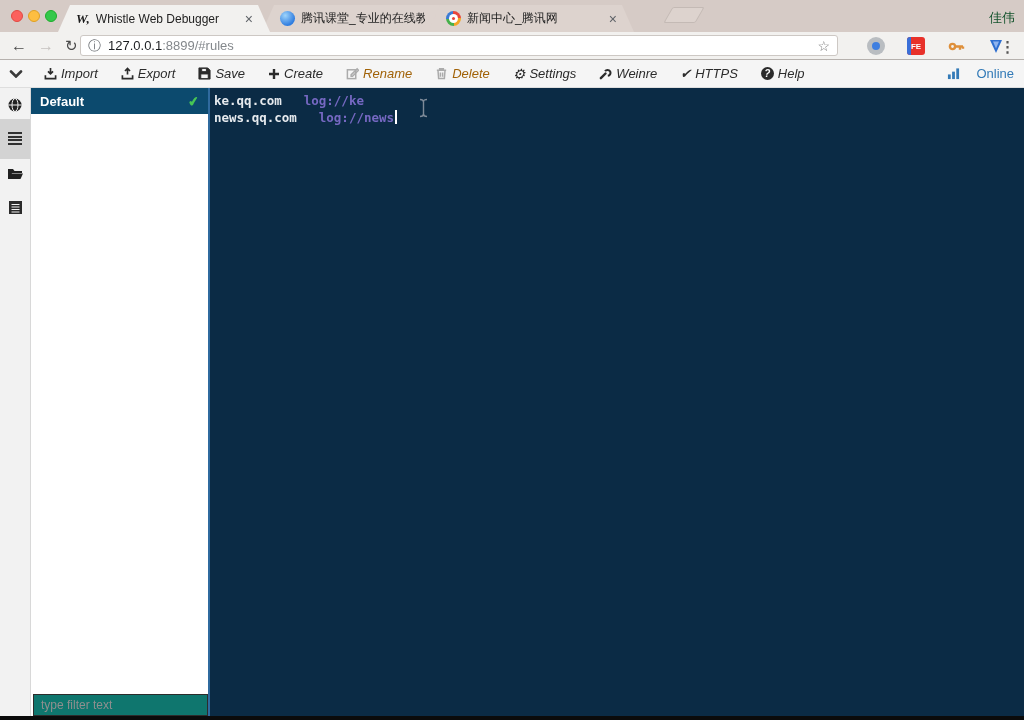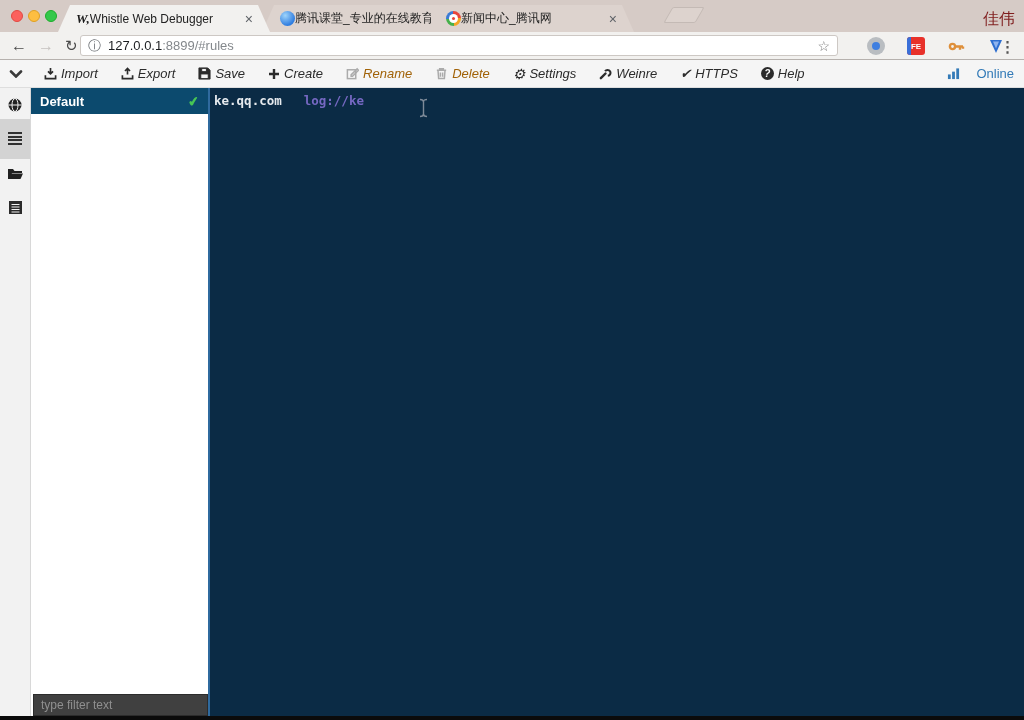--- a/index.html
+++ b/index.html
@@ -9,25 +9,25 @@
   
   .tabstrip { height:32px; background:#d6cbc6; position:relative; }
   .tl { position:absolute; top:10px; width:12px; height:12px; border-radius:50%; }
   .tl.red { left:11px; background:#fc615d; border:1px solid #e14942; }
   .tl.yellow { left:28px; background:#fdbe41; border:1px solid #dfa023; }
   .tl.green { left:45px; background:#34c84a; border:1px solid #1dad2b; }
   .tab { position:absolute; top:5px; height:27px; display:flex; align-items:center; padding:0 17px 0 18px;
          clip-path:polygon(12px 0, calc(100% - 12px) 0, 100% 100%, 0 100%); font-size:12px; color:#222; }
   .tab.active { background:#f2f1ef; z-index:3; }
   .tab.inactive { background:#ddd3ce; }
-  .tab .title { white-space:nowrap; overflow:hidden; text-overflow:clip; flex:1; margin:0 0; }
+  .tab .title { white-space:nowrap; overflow:hidden; text-overflow:clip; flex:1; margin:0 6px; }
   .tab .close { color:#5f6368; font-size:14px; line-height:1; margin-left:4px; }
   .newtab { position:absolute; left:668px; top:7px; width:32px; height:16px; background:#ddd3ce;
             transform:skewX(-30deg); border-radius:2px; border:1px solid #c4bab5; }
-  .profile { position:absolute; right:9px; top:9px; font-size:16px; color:#7f1d1d; }
+  .profile { position:absolute; right:9px; top:9px; font-size:13px; color:#14532d; }
 
   .favicon { width:15px; height:15px; flex:0 0 auto; position:relative; }
   .whistle-logo { font-family:"Liberation Serif", serif; font-weight:bold; font-style:italic; font-size:13px; color:#1a1a1a; width:auto; }
   .ke-logo { border-radius:50%; background:radial-gradient(circle at 35% 30%, #9fd4fb, #2f7de0 70%); }
   .news-logo { border-radius:50%; background:conic-gradient(#e8453c 0 25%, #f5a623 25% 50%, #46b04a 50% 75%, #3a7bd5 75% 100%); }
   .news-logo::after { content:""; position:absolute; left:3px; top:3px; width:9px; height:9px; border-radius:50%; background:#fff; }
   .news-logo::before { content:""; position:absolute; left:6px; top:6px; width:3px; height:3px; border-radius:50%; background:#e8453c; z-index:1; }
 
   
   .addressrow { height:28px; background:#f2f1ef; border-bottom:1px solid #b6b1ad; position:relative; display:flex; align-items:center; }
@@ -72,21 +72,21 @@
   .iconstrip { width:31px; background:#f2f2f2; border-right:1px solid #d8d8d8; position:relative; flex:0 0 auto; }
   .stripsel { position:absolute; left:0; top:31px; width:30px; height:40px; background:#d3d3d3; }
   .strip-icon { position:absolute; left:0; width:30px; display:flex; justify-content:center; }
   .si-network { top:9px; } .si-rules { top:44px; } .si-values { top:79px; } .si-plugins { top:112px; }
   .ruleslines { width:14px; height:13px; background:repeating-linear-gradient(#2f2f2f 0 2.2px, transparent 2.2px 3.6px); }
 
   .rules-panel { width:177px; background:#fff; position:relative; flex:0 0 auto; }
   .rule-item { height:26px; background:#0c4a6e; color:#fff; font-weight:bold; font-size:13px;
                display:flex; align-items:center; padding:0 9px; }
   .rule-check { margin-left:auto; color:#47c655; font-size:13px; transform:rotate(-8deg); }
-  .filter { position:absolute; left:2px; right:0; bottom:0; height:22px; background:#404040; border:1px solid #2c2c2c;
+  .filter { position:absolute; left:2px; right:0; bottom:0; height:22px; background:#0f766e; border:1px solid #2c2c2c;
             color:#c9c9c9; font-size:12px; padding:0 7px; font-family:"Liberation Sans", sans-serif; }
   .filter::placeholder { color:#8f8f8f; opacity:1; }
 
   .editor { flex:1; background:#0b2b45; border-left:2px solid #2f6a9e; padding:4px 0 0 4px; position:relative;
             font-family:"DejaVu Sans Mono", monospace; font-size:12.5px; font-weight:bold; line-height:17px; }
   .eline { white-space:pre; }
   .pattern { color:#e6eaee; }
   .op { color:#7668c2; margin-left:22px; }
   .caret { display:inline-block; width:2px; height:14px; background:#fff; margin-left:1px; vertical-align:-2px; }
   .ibeam { position:absolute; left:209px; top:10px; color:#7e8a98; }
@@ -275,20 +275,21 @@
     <div class="rules-panel">
       <div class="rule-item">
         <span>Default</span>
         <span class="rule-check">✔</span>
       </div>
       <input class="filter" type="text" placeholder="type filter text" style="">
     </div>
 
     <div class="editor">
       <div class="eline"><span class="pattern">ke.qq.com</span><span class="op">log://ke</span></div>
+      <div class="eline"><span class="pattern">news.qq.com</span><span class="op">log://news</span><span class="caret"></span></div>
       <span class="ibeam">
         <svg width="9" height="20" viewBox="0 0 9 20" fill="none" stroke="#7e8a98" stroke-width="1.4">
             <path d="M1 1.5c2 0 3.5.5 3.5 2.5 0-2 1.5-2.5 3.5-2.5M1 18.5c2 0 3.5-.5 3.5-2.5 0 2 1.5 2.5 3.5 2.5M4.5 4v12"></path>
           </svg>
       </span>
     </div>
 
   </div>
 
   <div class="bottombar"></div>

